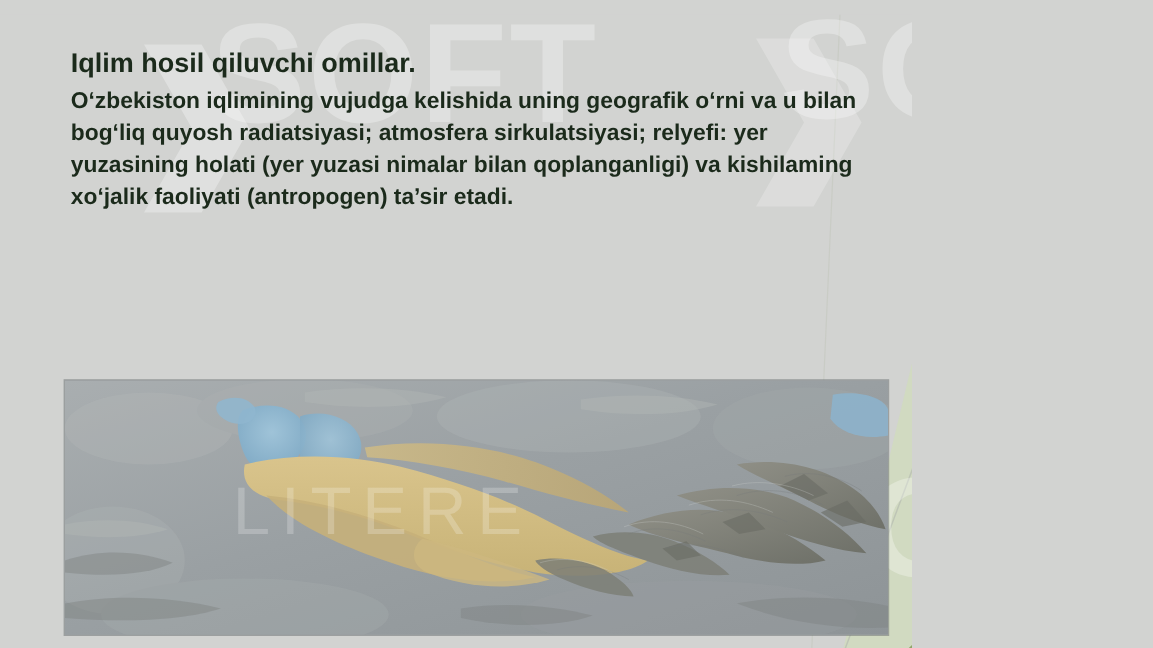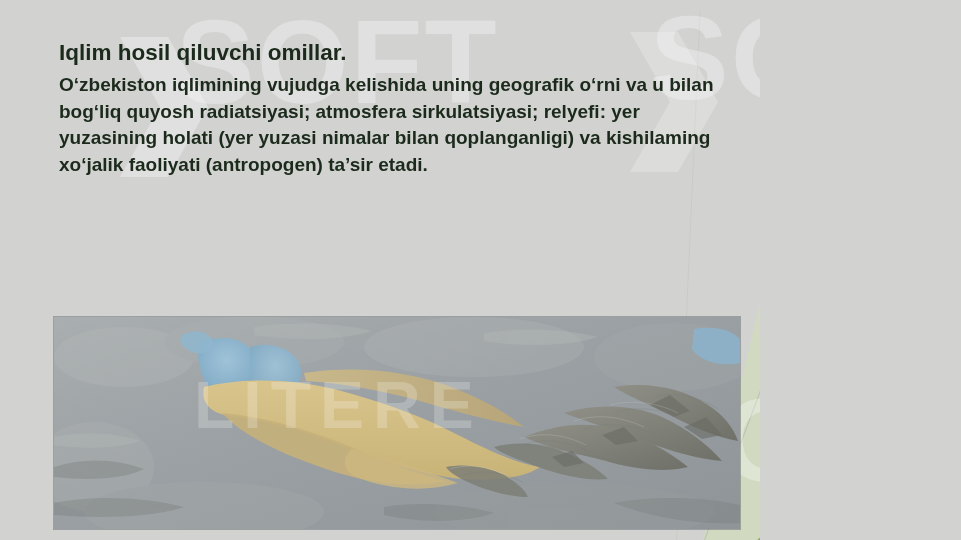--- a/index.html
+++ b/index.html
@@ -88,23 +88,23 @@
   .map-canvas {
     position: absolute;
     inset: 0;
     width: 100%;
     height: 100%;
     display: block;
   }
   .map-wm {
     position: absolute;
     left: 140px;
-    top: 50px;
-    font-size: 66px;
-    font-weight: 700;
+    top: 76px;
+    font-size: 56px;
+    font-weight: 400;
     color: rgba(255,255,255,0.22);
     letter-spacing: 9px;
     white-space: nowrap;
     user-select: none;
   }
 </style>
 </head>
 <body>
 
 <div class="slide">

